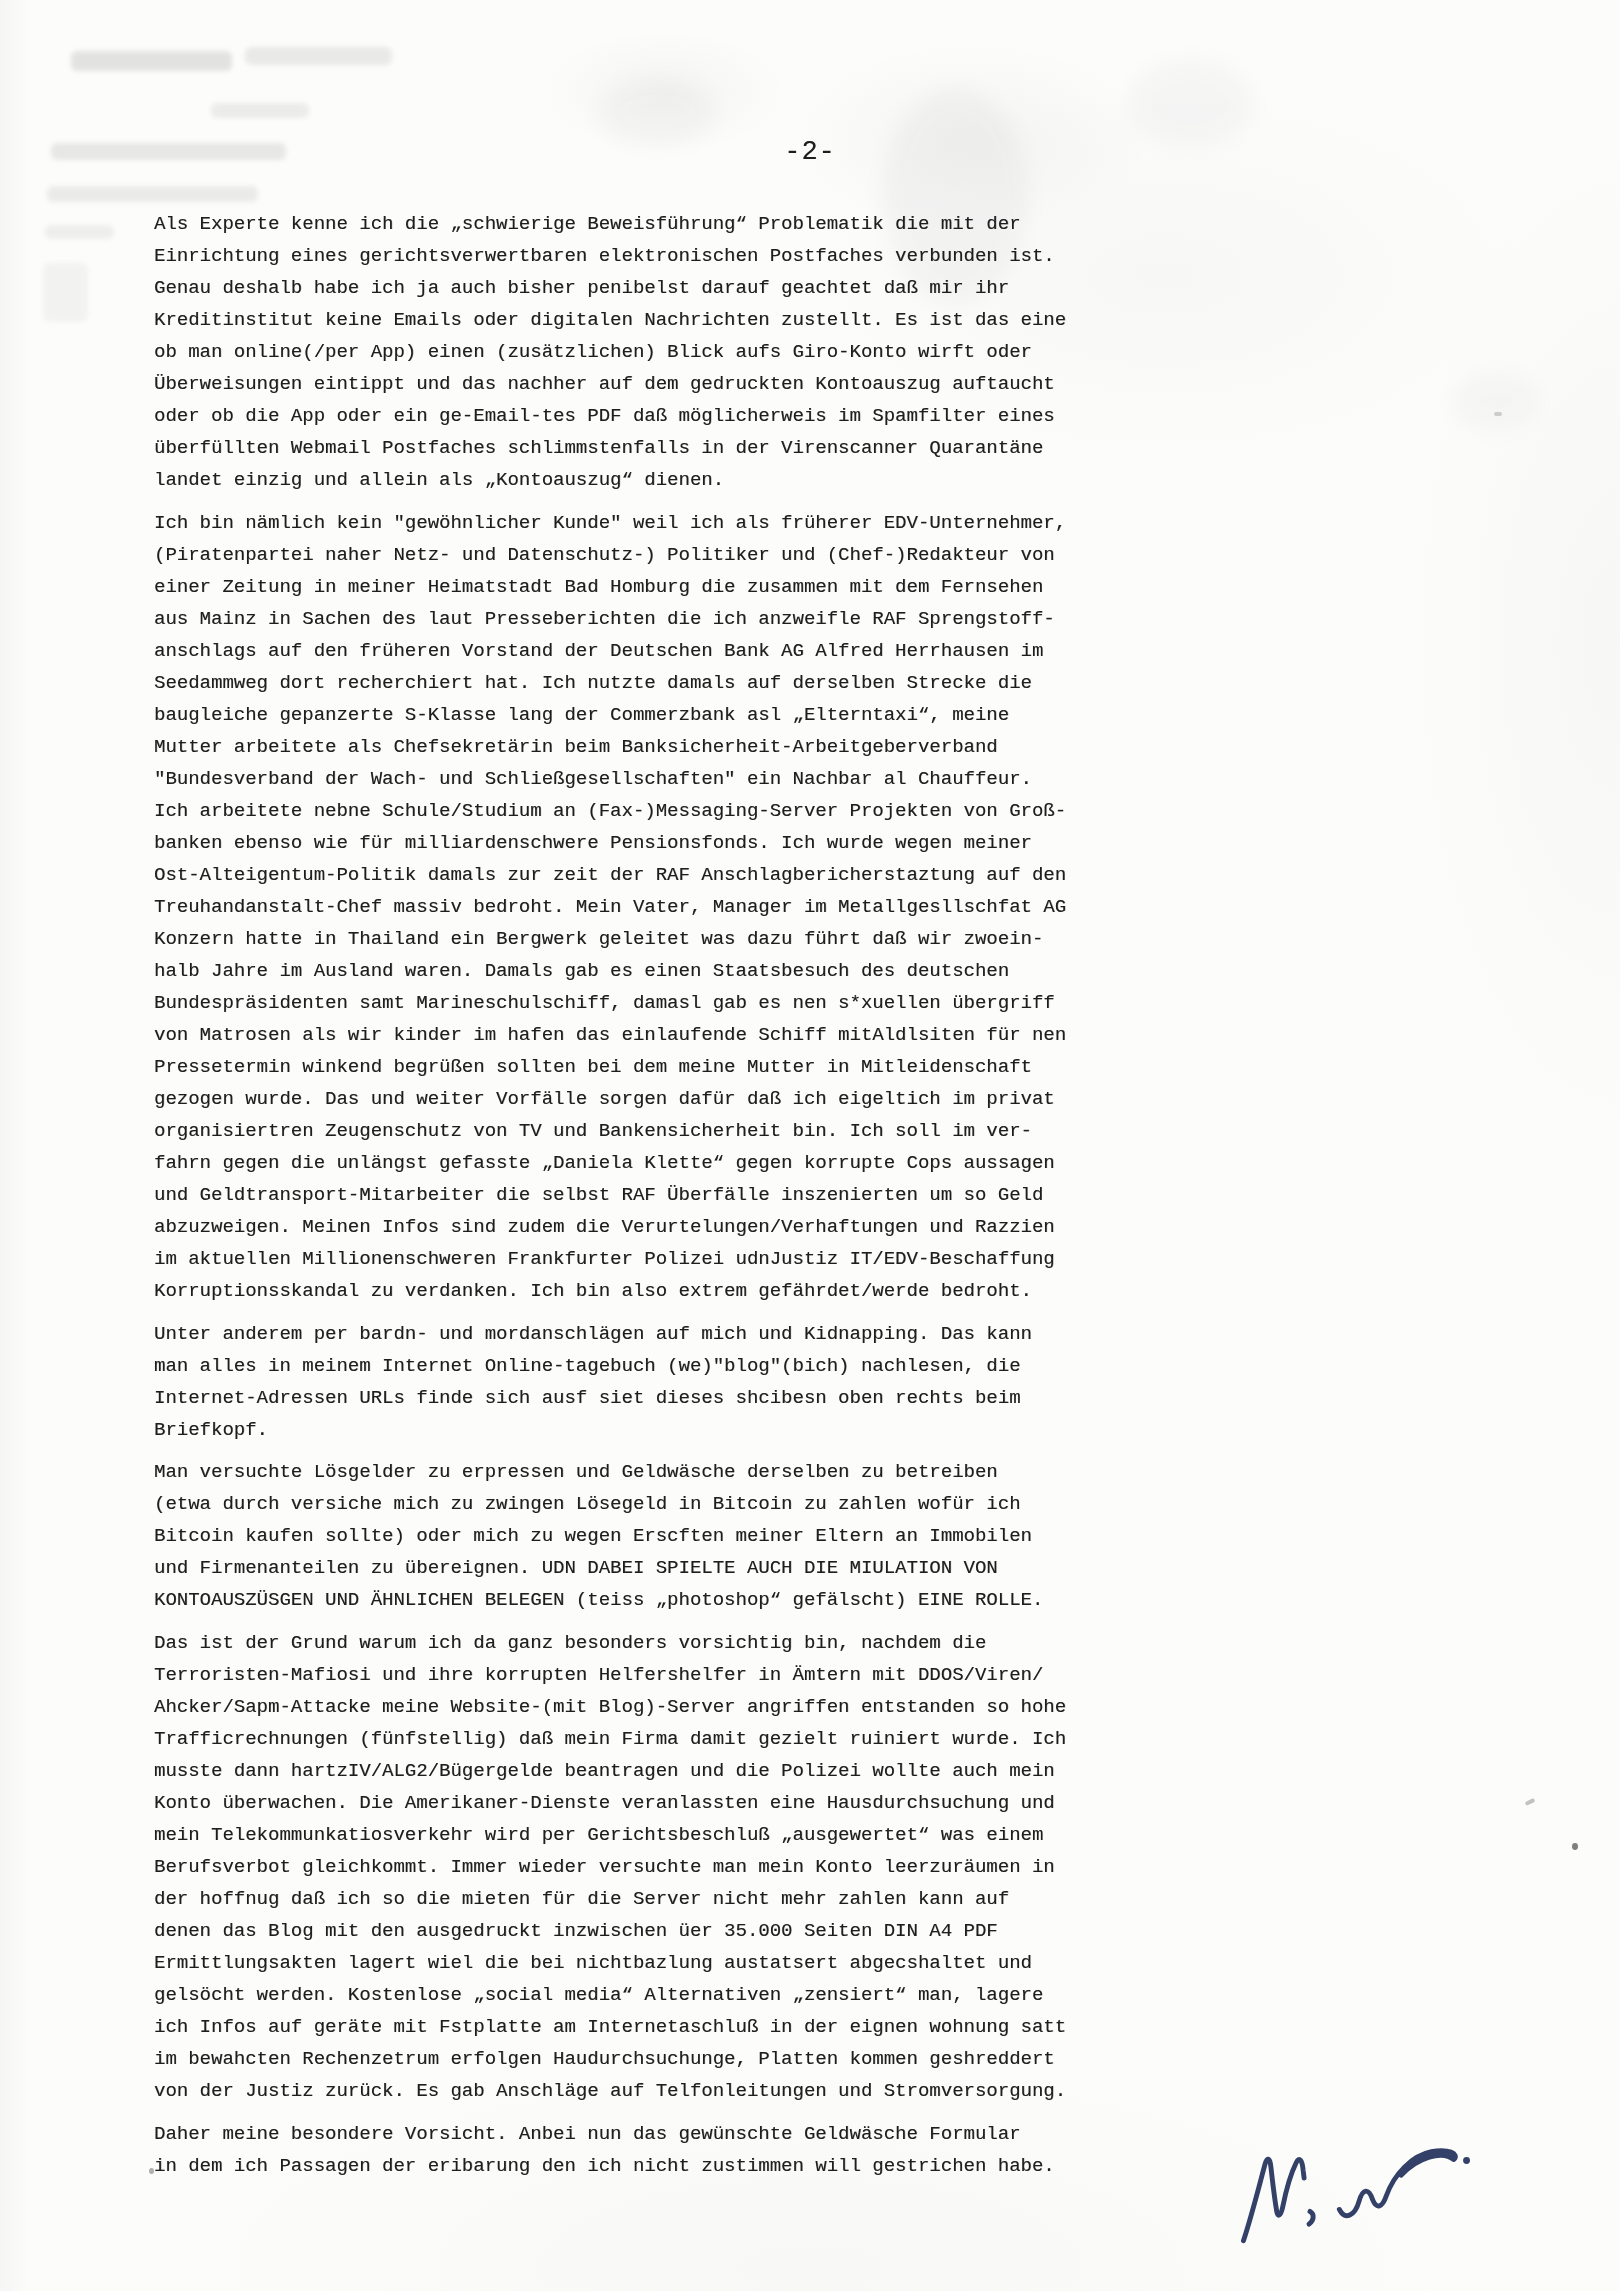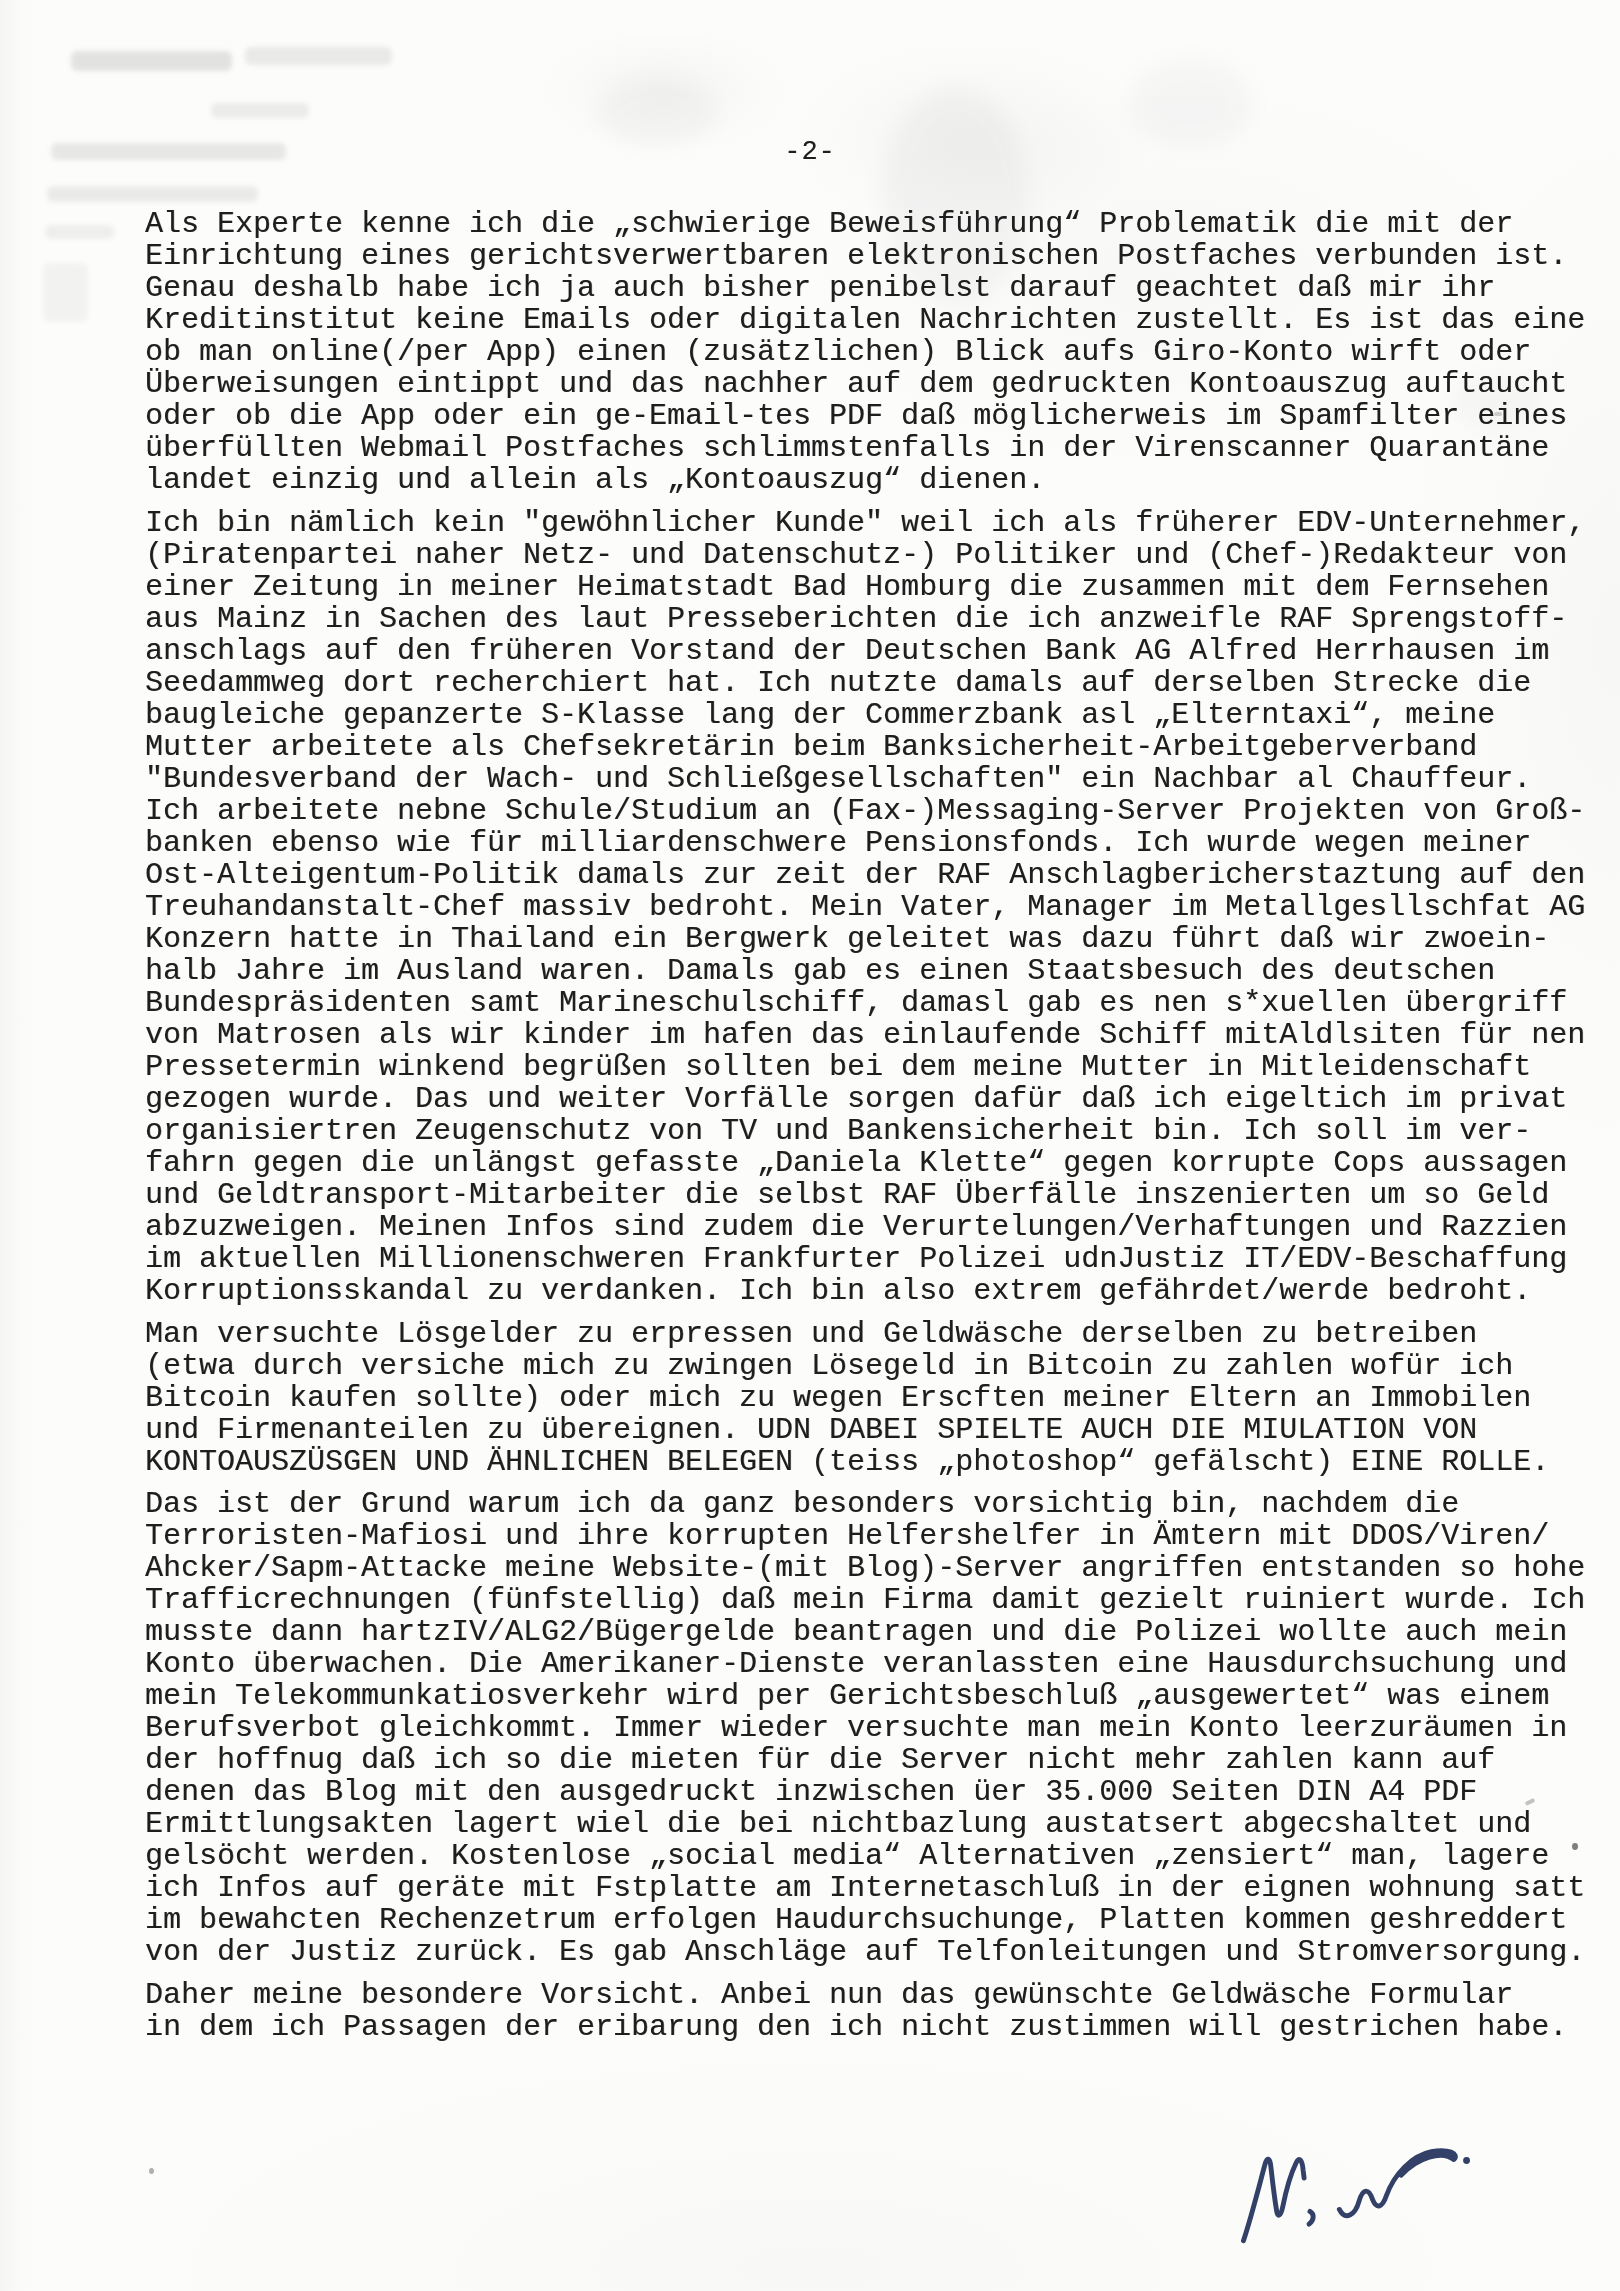--- a/index.html
+++ b/index.html
@@ -31,23 +31,23 @@
     left: 0;
     width: 1620px;
     text-align: center;
     font-size: 27px;
     letter-spacing: 1px;
     text-shadow: 0.4px 0.3px 0 rgba(0,0,0,0.4);
   }
   .body-text {
     position: absolute;
     top: 208px;
-    left: 145px;
+    left: 154px;
     width: 1372px;
-    font-size: 30px;
+    font-size: 19px;
     line-height: 32px;
     text-shadow: 0.4px 0.3px 0 rgba(0,0,0,0.4);
     font-family: Liberation Mono, monospace;
   }
   .para {
     margin: 0 0 10.8px 0;
     white-space: pre;
   }
   
   .ghost {
@@ -129,20 +129,24 @@
 Bundespräsidenten samt Marineschulschiff, damasl gab es nen s*xuellen übergriff
 von Matrosen als wir kinder im hafen das einlaufende Schiff mitAldlsiten für nen
 Pressetermin winkend begrüßen sollten bei dem meine Mutter in Mitleidenschaft
 gezogen wurde. Das und weiter Vorfälle sorgen dafür daß ich eigeltich im privat
 organisiertren Zeugenschutz von TV und Bankensicherheit bin. Ich soll im ver-
 fahrn gegen die unlängst gefasste „Daniela Klette“ gegen korrupte Cops aussagen
 und Geldtransport-Mitarbeiter die selbst RAF Überfälle inszenierten um so Geld
 abzuzweigen. Meinen Infos sind zudem die Verurtelungen/Verhaftungen und Razzien
 im aktuellen Millionenschweren Frankfurter Polizei udnJustiz IT/EDV-Beschaffung
 Korruptionsskandal zu verdanken. Ich bin also extrem gefährdet/werde bedroht.</p>
+    <p class="para">Unter anderem per bardn- und mordanschlägen auf mich und Kidnapping. Das kann
+man alles in meinem Internet Online-tagebuch (we)"blog"(bich) nachlesen, die
+Internet-Adressen URLs finde sich ausf siet dieses shcibesn oben rechts beim
+Briefkopf.</p>
     <p class="para">Man versuchte Lösgelder zu erpressen und Geldwäsche derselben zu betreiben
 (etwa durch versiche mich zu zwingen Lösegeld in Bitcoin zu zahlen wofür ich
 Bitcoin kaufen sollte) oder mich zu wegen Erscften meiner Eltern an Immobilen
 und Firmenanteilen zu übereignen. UDN DABEI SPIELTE AUCH DIE MIULATION VON
 KONTOAUSZÜSGEN UND ÄHNLICHEN BELEGEN (teiss „photoshop“ gefälscht) EINE ROLLE.</p>
     <p class="para">Das ist der Grund warum ich da ganz besonders vorsichtig bin, nachdem die
 Terroristen-Mafiosi und ihre korrupten Helfershelfer in Ämtern mit DDOS/Viren/
 Ahcker/Sapm-Attacke meine Website-(mit Blog)-Server angriffen entstanden so hohe
 Trafficrechnungen (fünfstellig) daß mein Firma damit gezielt ruiniert wurde. Ich
 musste dann hartzIV/ALG2/Bügergelde beantragen und die Polizei wollte auch mein

